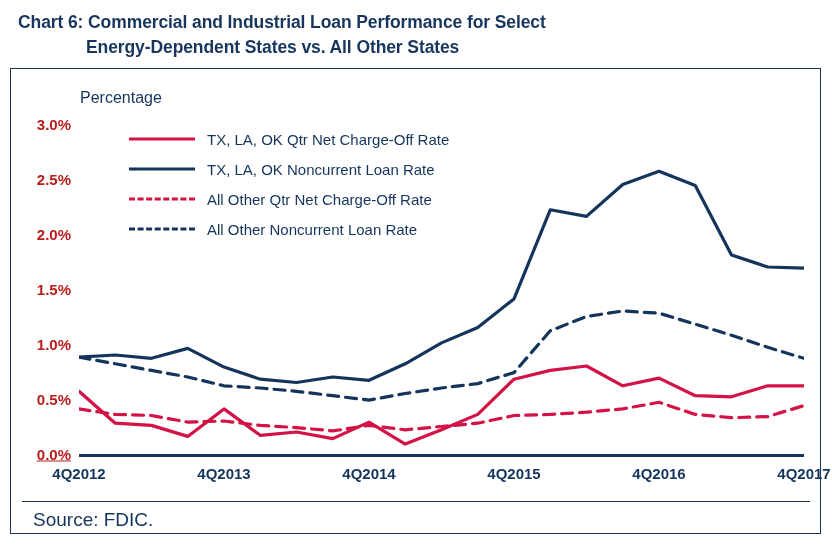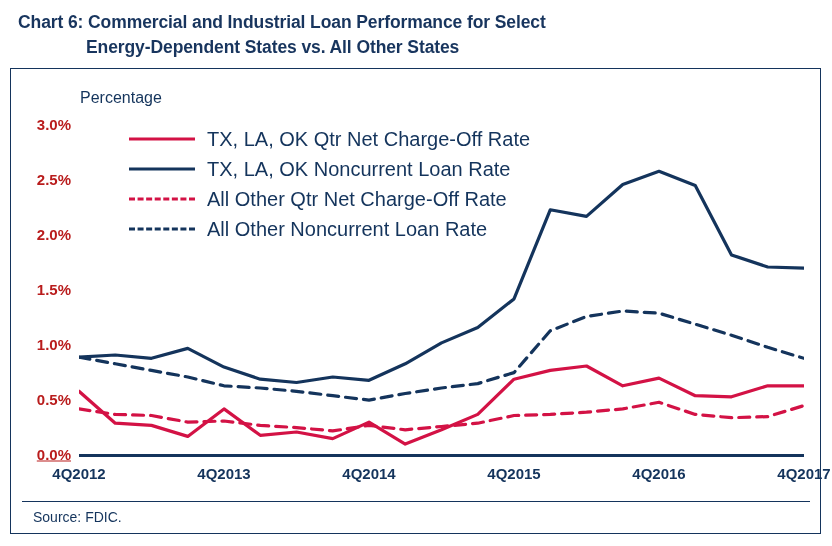--- a/index.html
+++ b/index.html
@@ -100,21 +100,21 @@
     left: 11px;
     top: 432px;
     width: 788px;
     height: 1px;
     background: #14345c;
   }
   .source {
     position: absolute;
     left: 22px;
     top: 440px;
-    font-size: 14px;
+    font-size: 19px;
     color: #14345c;
   }
   .legend {
     position: absolute;
     left: 118px;
     top: 55px;
     width: 430px;
   }
   .legend-row {
     display: flex;
@@ -135,21 +135,21 @@
     width: 66px;
     height: 0;
     transform: translateY(-50%);
     display: block;
   }
   .sw-solid-red i { border-top: 3.5px solid #d31245; }
   .sw-solid-navy i { border-top: 3.5px solid #14345c; }
   .sw-dash-red i { border-top: 3.5px dashed #d31245; }
   .sw-dash-navy i { border-top: 3.5px dashed #14345c; }
   .legend-label {
-    font-size: 20px;
+    font-size: 15px;
     color: #14345c;
     white-space: nowrap;
   }
   svg.series { position: absolute; left: 0; top: 0; }
 </style>
 </head>
 <body>
 
 <div id="page">
 

